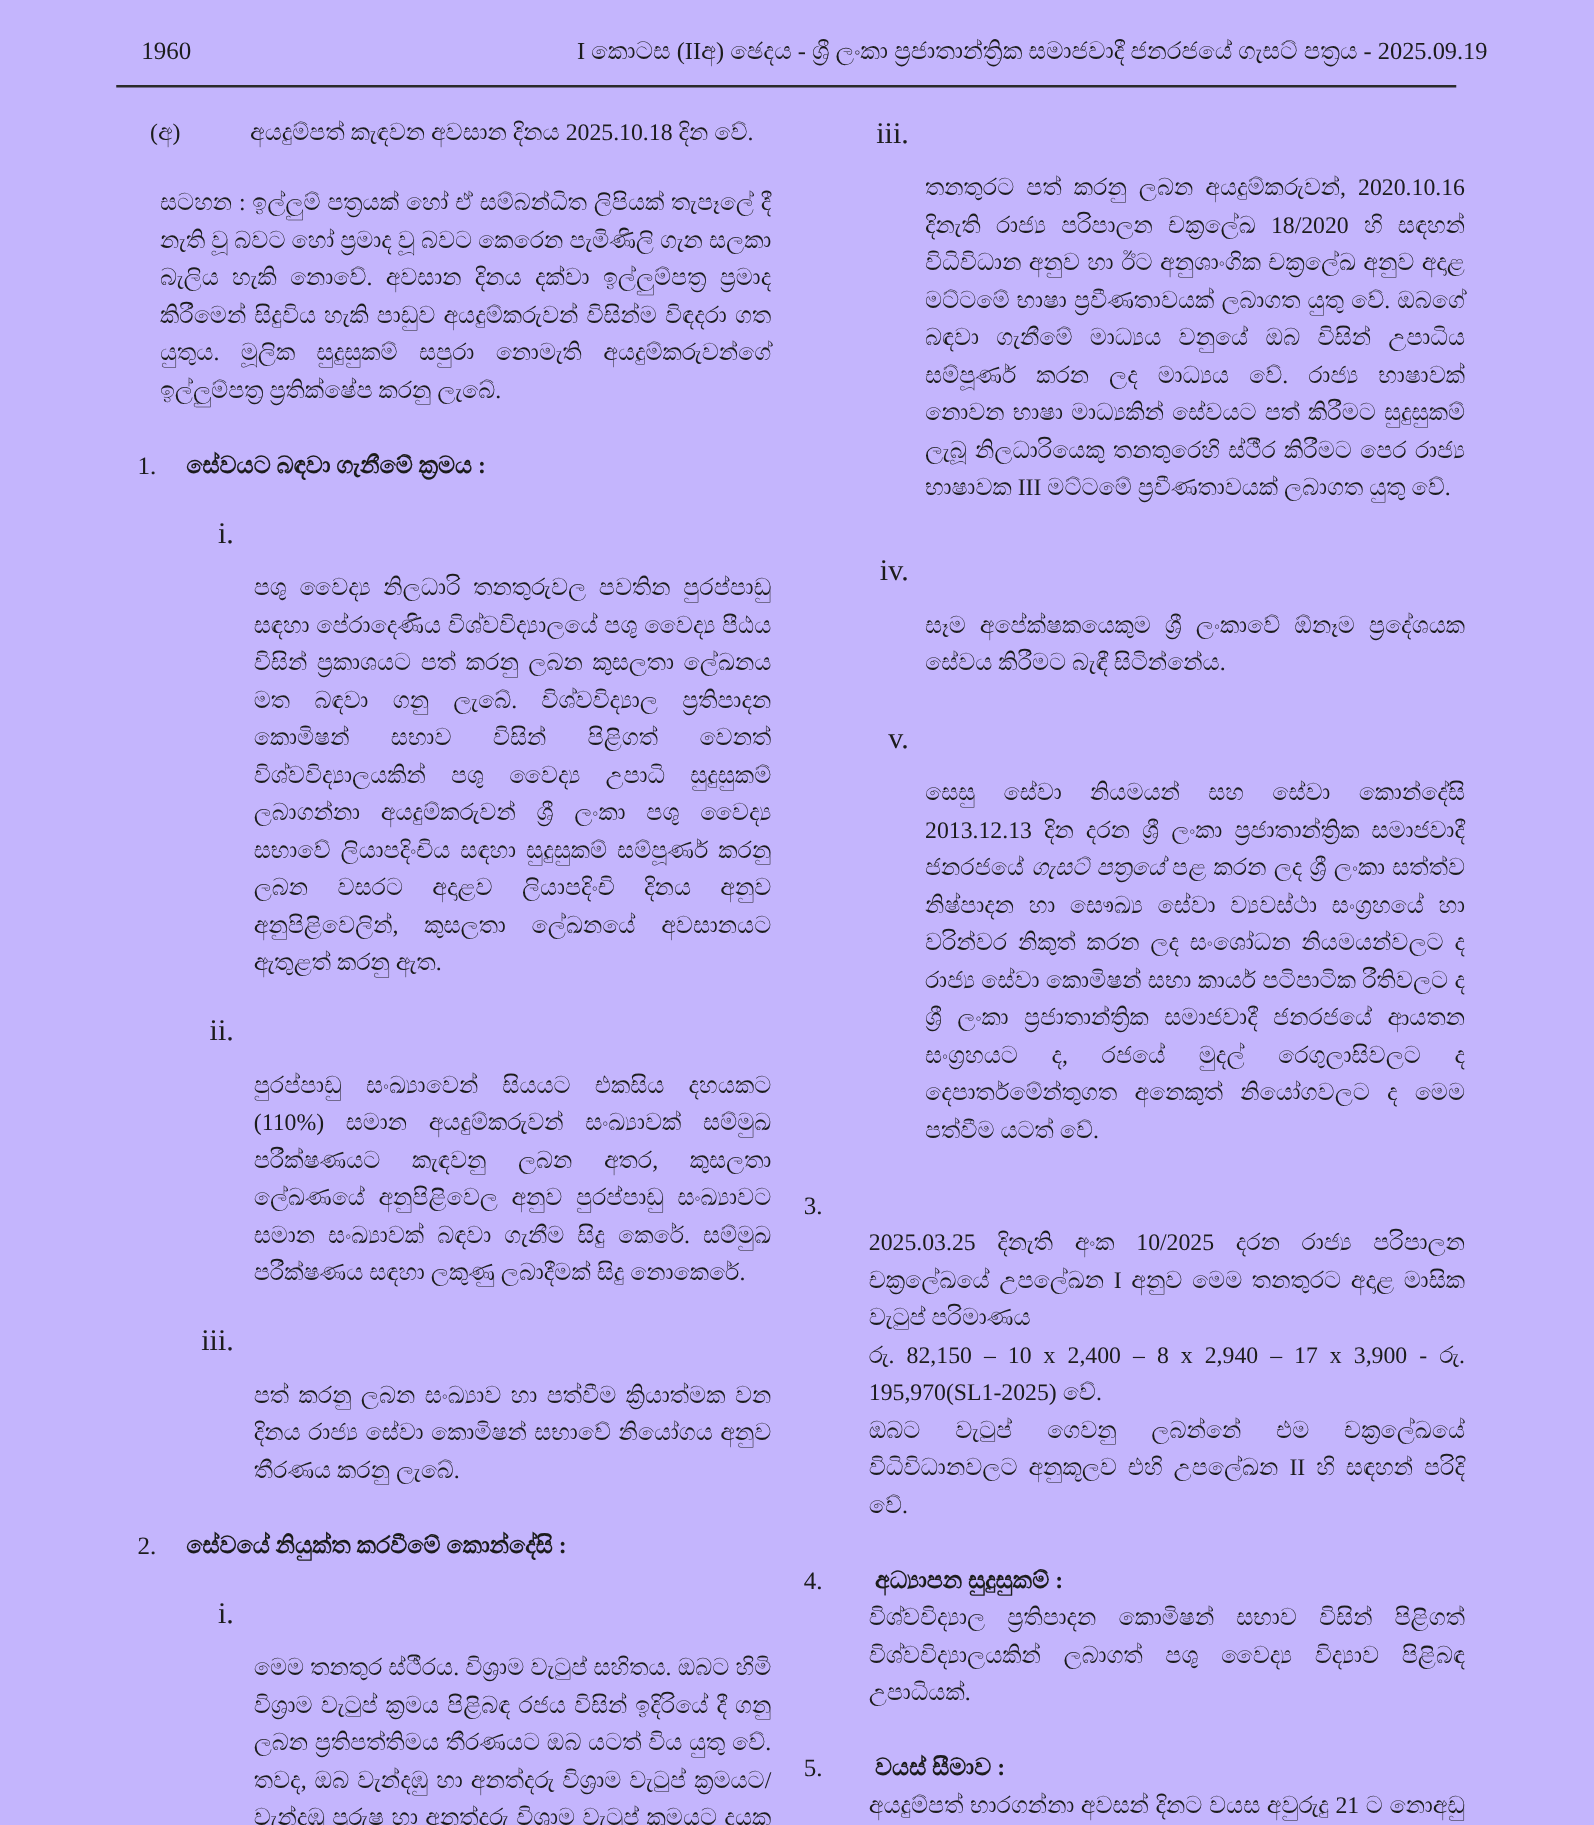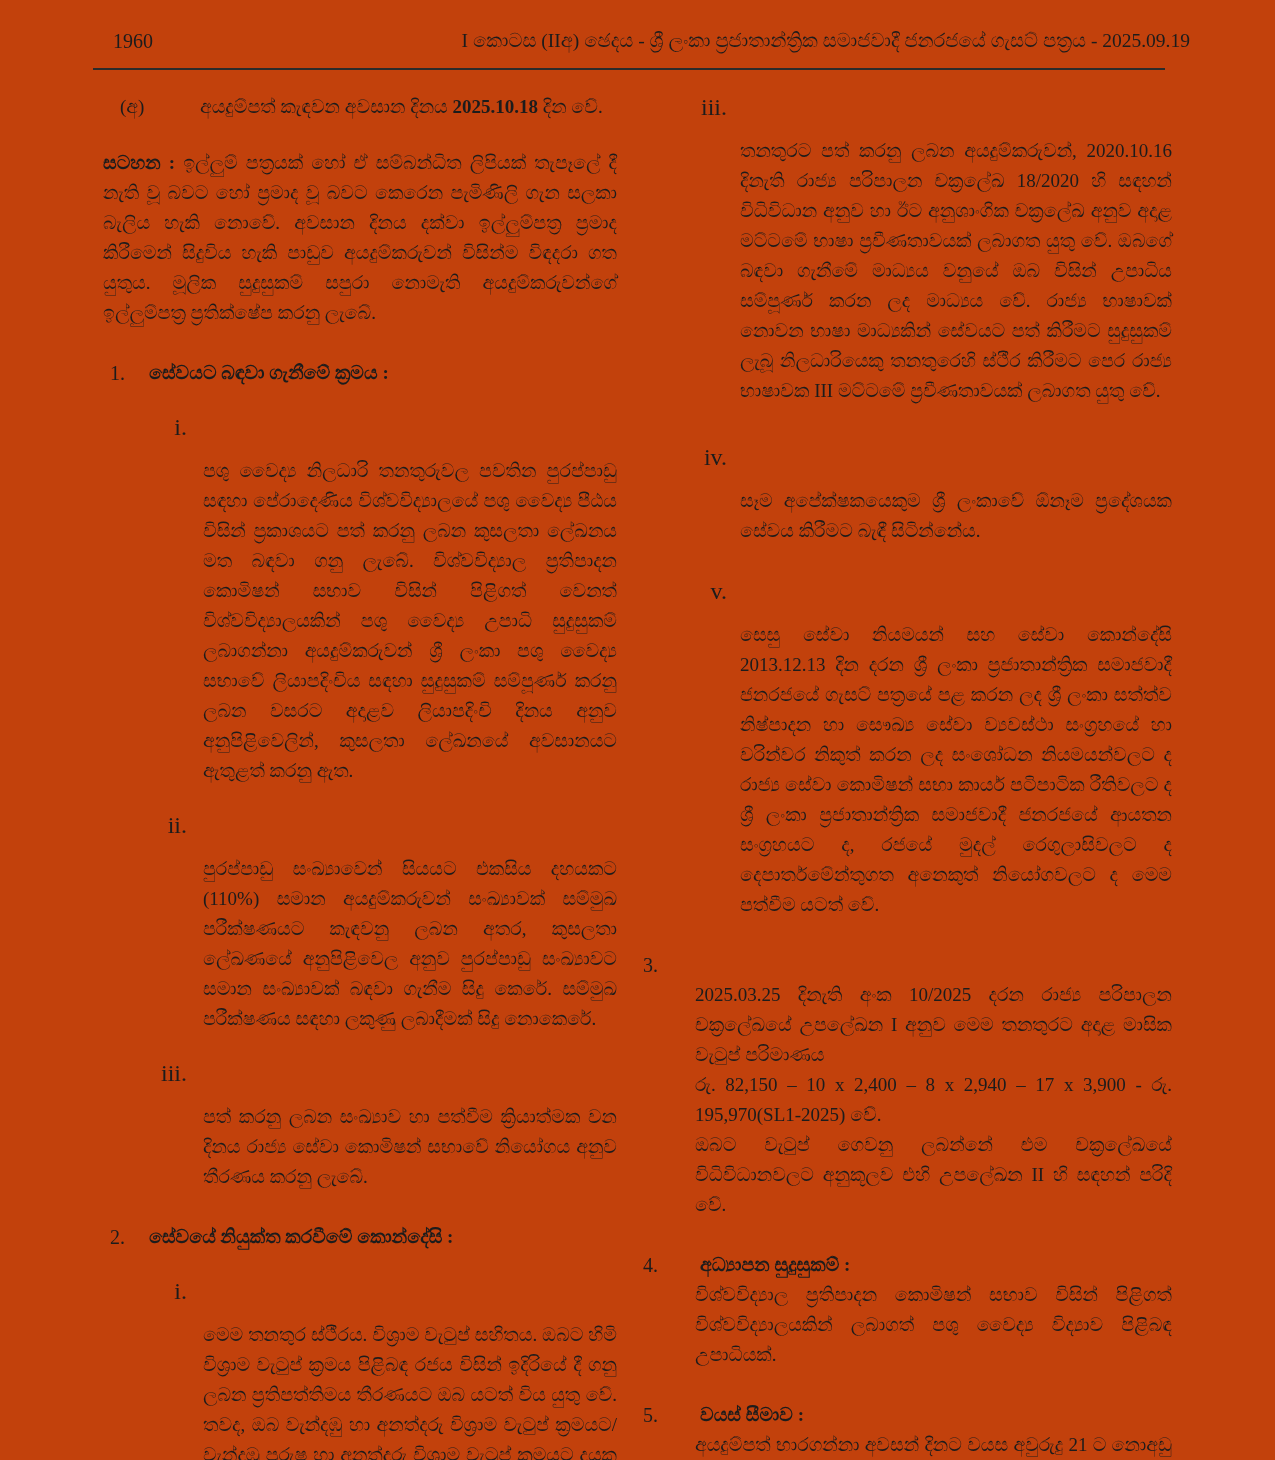--- a/index.html
+++ b/index.html
@@ -5,21 +5,21 @@
   html, body {
     margin: 0;
     padding: 0;
     background: #ffffff;
   }
   .page {
     position: relative;
     width: 1275px;
     height: 1460px;
     box-sizing: border-box;
-    background: #c2410c;
+    background: #c4b5fd;
     color: #1c1c1c;
     font-family: "Liberation Serif", "DejaVu Serif", serif;
     padding: 26px 85px 0 85px;
     overflow: hidden;
   }
   
   .hdr {
     position: relative;
     height: 34px;
   }
@@ -54,21 +54,21 @@
     text-align: justify;
   }
   .col-left  { width: 514px; margin-left: 18px; }
   .col-right { width: 529px; }
 
   
   .para-a { display: flex; padding-left: 17px; }
   .para-a .lbl { flex: none; width: 80px; }
   .para-a .bdy { flex: 1; }
 
-  .note { margin-top: 26px; }
+  .note { margin-top: 26px; margin-left: 25px; }
 
   .section { display: flex; margin-top: 30px; }
   .sec-num { flex: none; font-size: 20px; }
   .col-left  .section  { padding-left: 7px; }
   .col-left  .sec-num  { width: 39px; }
   .col-right .sec-num  { width: 57px; }
   .sec-heading { font-weight: bold; flex: 1; }
 
   .item { display: flex; margin-top: 24px; }
   .item-num {
@@ -77,22 +77,22 @@
     box-sizing: border-box;
     padding-right: 16px;
     text-align: right;
     font-size: 24px;
   }
   .col-right .item-num { width: 97px; padding-right: 13px; }
   .item-body { flex: 1; margin-top: 44px; }
 
   .para { padding-left: 52px; }
 
-  .b { font-weight: bold; }
-  .i { }
+  .b { font-weight: normal; }
+  .i { font-style: italic; }
 </style>
 </head>
 <body>
 
 <div class="page">
 
   <div class="hdr">
     <span class="hdr-pagenum">1960</span>
     <div class="hdr-title">I කොටස (IIඅ) ඡෙදය - ශ්‍රී ලංකා ප්‍රජාතාන්ත්‍රික සමාජවාදී ජනරජයේ ගැසට් පත්‍රය - 2025.09.19</div>
   </div>

